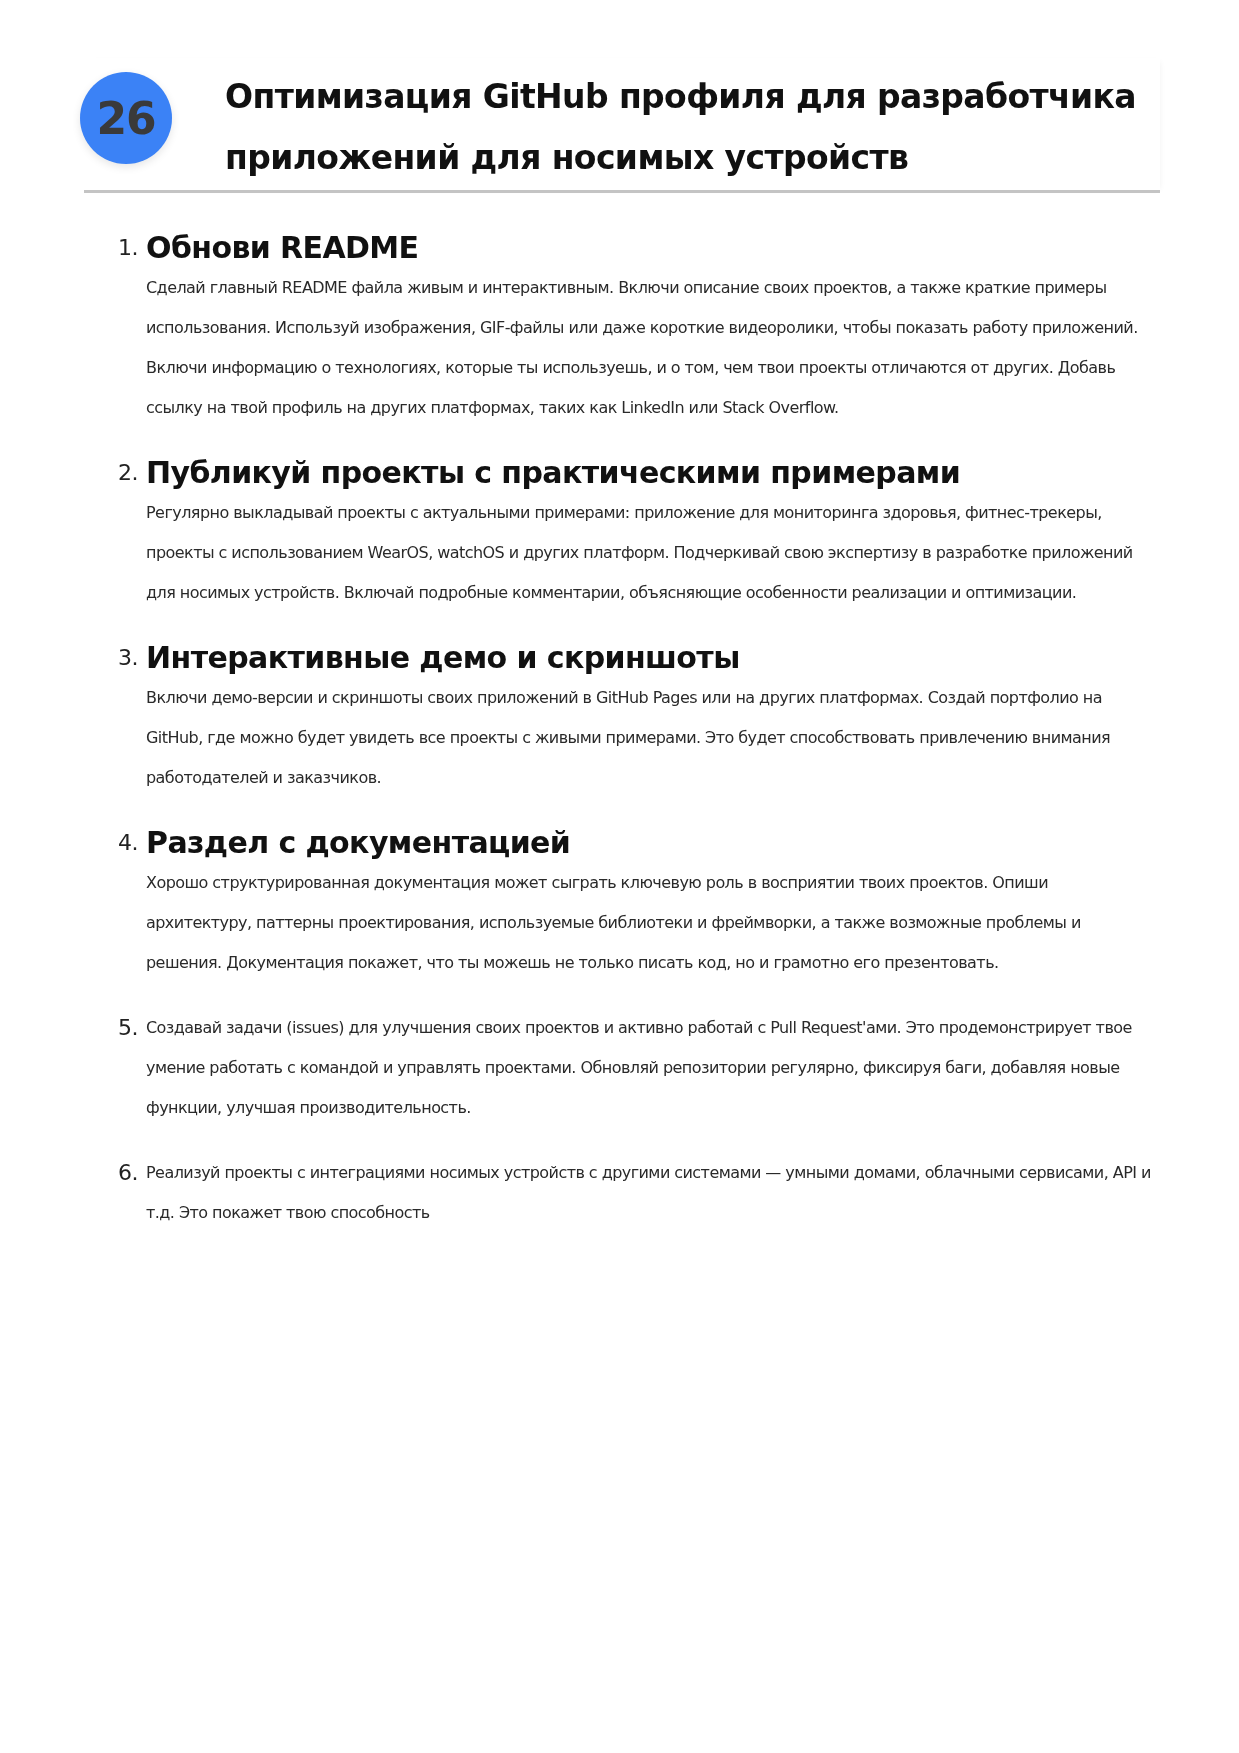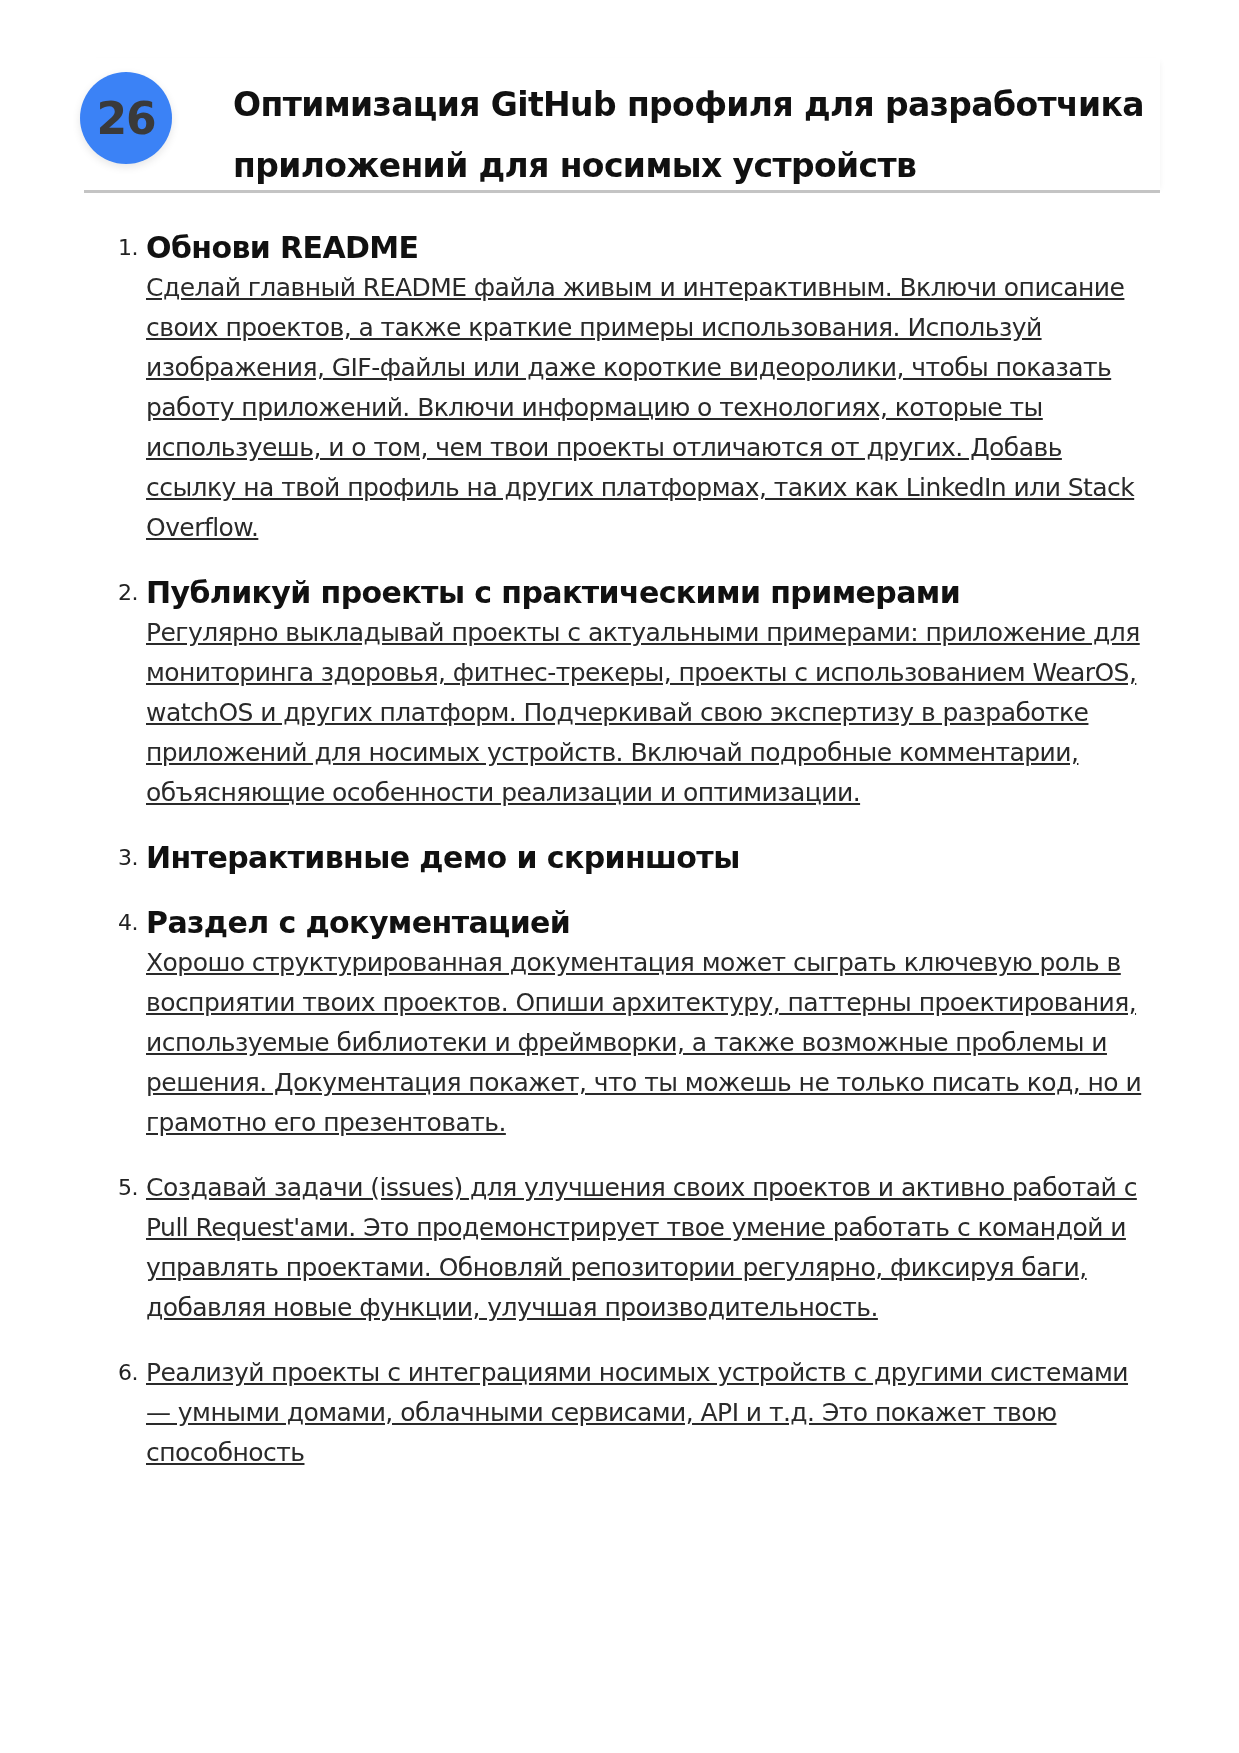--- a/index.html
+++ b/index.html
@@ -40,21 +40,21 @@
       font-weight: bold;
       font-size: 44px;
       color: #3a3a3a;
       letter-spacing: -1px;
     }
     .title {
       position: absolute;
       left: 137px;
       top: 4px;
       width: 920px;
-      margin: 12px;
+      margin: 4px;
       font-family: "DejaVu Sans", sans-serif;
       font-weight: bold;
       font-size: 33px;
       line-height: 61px;
       color: #111111;
       letter-spacing: -0.6px;
     }
     .list {
       position: absolute;
       left: 118px;
@@ -82,26 +82,25 @@
       margin-left: 28px;
       font-weight: bold;
       font-size: 30px;
       line-height: 40px;
       color: #111111;
       letter-spacing: -0.6px;
     }
     .item-body {
       display: block;
       margin-left: 28px;
-      font-size: 25px;
+      font-size: 16px;
       line-height: 40px;
       color: #2a2a2a;
       letter-spacing: -0.55px;
       word-spacing: 0px;
-      text-decoration: underline;
     }
   </style>
 </head>
 <body>
 
 <div class="header">
   <div class="badge">26</div>
   <h1 class="title">Оптимизация GitHub профиля для разработчика приложений для носимых устройств</h1>
 </div>
 
@@ -112,20 +111,21 @@
     <span class="item-body">Сделай главный README файла живым и интерактивным. Включи описание своих проектов, а также краткие примеры использования. Используй изображения, GIF-файлы или даже короткие видеоролики, чтобы показать работу приложений. Включи информацию о технологиях, которые ты используешь, и о том, чем твои проекты отличаются от других. Добавь ссылку на твой профиль на других платформах, таких как LinkedIn или Stack Overflow.</span>
   </li>
   <li class="item">
     <span class="num">2.</span>
     <span class="item-title">Публикуй проекты с практическими примерами</span>
     <span class="item-body">Регулярно выкладывай проекты с актуальными примерами: приложение для мониторинга здоровья, фитнес-трекеры, проекты с использованием WearOS, watchOS и других платформ. Подчеркивай свою экспертизу в разработке приложений для носимых устройств. Включай подробные комментарии, объясняющие особенности реализации и оптимизации.</span>
   </li>
   <li class="item">
     <span class="num">3.</span>
     <span class="item-title">Интерактивные демо и скриншоты</span>
+    <span class="item-body">Включи демо-версии и скриншоты своих приложений в GitHub Pages или на других платформах. Создай портфолио на GitHub, где можно будет увидеть все проекты с живыми примерами. Это будет способствовать привлечению внимания работодателей и заказчиков.</span>
   </li>
   <li class="item">
     <span class="num">4.</span>
     <span class="item-title">Раздел с документацией</span>
     <span class="item-body">Хорошо структурированная документация может сыграть ключевую роль в восприятии твоих проектов. Опиши архитектуру, паттерны проектирования, используемые библиотеки и фреймворки, а также возможные проблемы и решения. Документация покажет, что ты можешь не только писать код, но и грамотно его презентовать.</span>
   </li>
   <li class="item">
     <span class="num">5.</span>
     <span class="item-body">Создавай задачи (issues) для улучшения своих проектов и активно работай с Pull Request'ами. Это продемонстрирует твое умение работать с командой и управлять проектами. Обновляй репозитории регулярно, фиксируя баги, добавляя новые функции, улучшая производительность.</span>
   </li>

